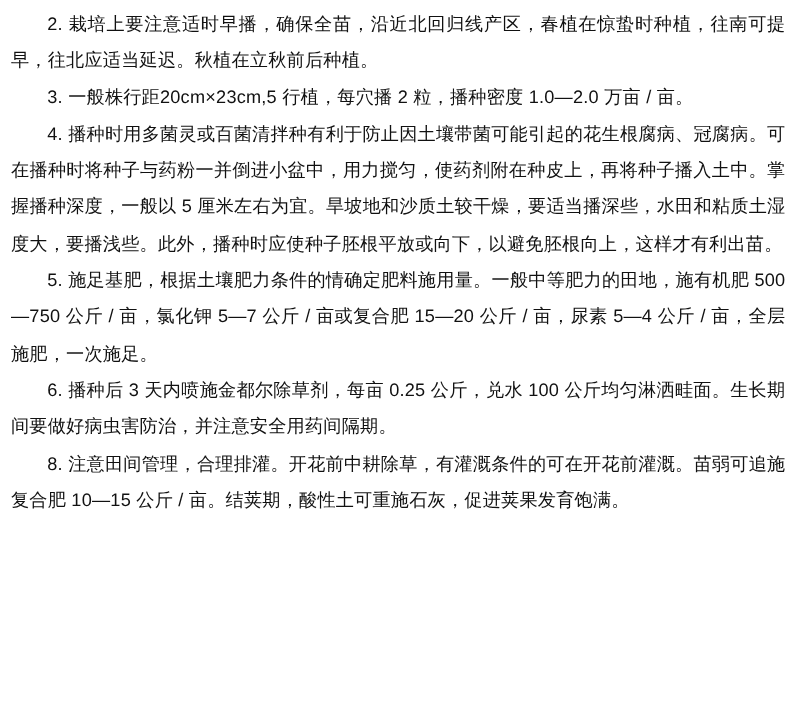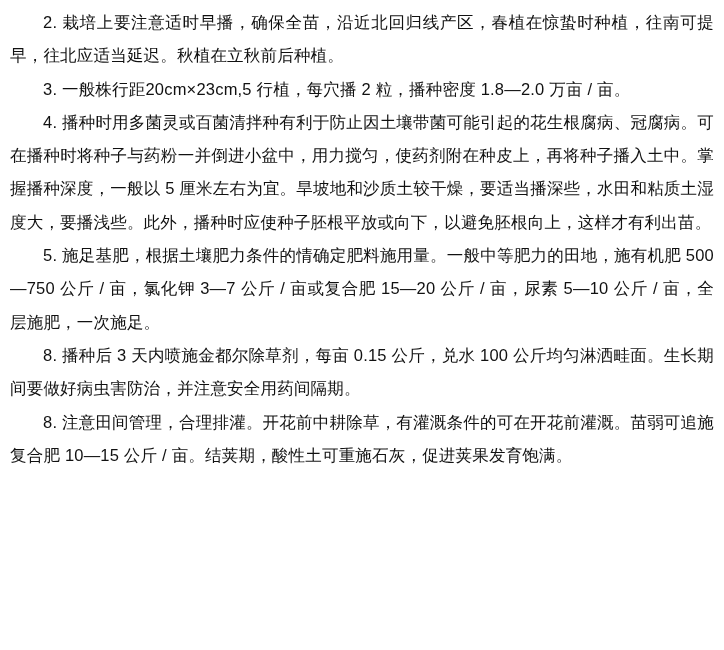--- a/index.html
+++ b/index.html
@@ -33,18 +33,18 @@
   }
   .para.first {
     text-indent: 2em;
   }
 </style>
 </head>
 <body>
 
 <div class="page">
   <p class="para first">2. 栽培上要注意适时早播，确保全苗，沿近北回归线产区，春植在惊蛰时种植，往南可提早，往北应适当延迟。秋植在立秋前后种植。</p>
-  <p class="para">3. 一般株行距20cm×23cm,5 行植，每穴播 2 粒，播种密度 1.8—2.0 万亩 / 亩。</p>
+  <p class="para">3. 一般株行距20cm×23cm,5 行植，每穴播 2 粒，播种密度 1.0—2.0 万亩 / 亩。</p>
   <p class="para">4. 播种时用多菌灵或百菌清拌种有利于防止因土壤带菌可能引起的花生根腐病、冠腐病。可在播种时将种子与药粉一并倒进小盆中，用力搅匀，使药剂附在种皮上，再将种子播入土中。掌握播种深度，一般以 5 厘米左右为宜。旱坡地和沙质土较干燥，要适当播深些，水田和粘质土湿度大，要播浅些。此外，播种时应使种子胚根平放或向下，以避免胚根向上，这样才有利出苗。</p>
-  <p class="para">5. 施足基肥，根据土壤肥力条件的情确定肥料施用量。一般中等肥力的田地，施有机肥 500—750 公斤 / 亩，氯化钾 3—7 公斤 / 亩或复合肥 15—20 公斤 / 亩，尿素 5—10 公斤 / 亩，全层施肥，一次施足。</p>
-  <p class="para">8. 播种后 3 天内喷施金都尔除草剂，每亩 0.15 公斤，兑水 100 公斤均匀淋洒畦面。生长期间要做好病虫害防治，并注意安全用药间隔期。</p>
+  <p class="para">5. 施足基肥，根据土壤肥力条件的情确定肥料施用量。一般中等肥力的田地，施有机肥 500—750 公斤 / 亩，氯化钾 5—7 公斤 / 亩或复合肥 15—20 公斤 / 亩，尿素 5—4 公斤 / 亩，全层施肥，一次施足。</p>
+  <p class="para">6. 播种后 3 天内喷施金都尔除草剂，每亩 0.25 公斤，兑水 100 公斤均匀淋洒畦面。生长期间要做好病虫害防治，并注意安全用药间隔期。</p>
   <p class="para">8. 注意田间管理，合理排灌。开花前中耕除草，有灌溉条件的可在开花前灌溉。苗弱可追施复合肥 10—15 公斤 / 亩。结荚期，酸性土可重施石灰，促进荚果发育饱满。</p>
 </div>
 
 </body></html>

